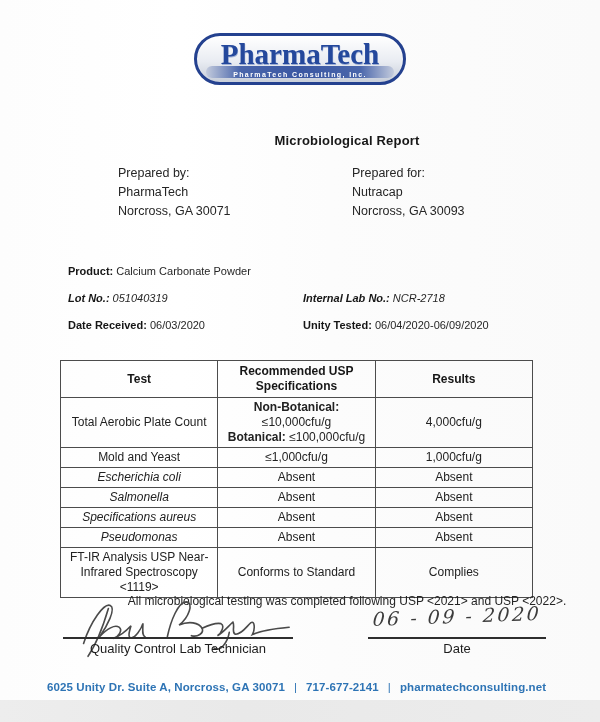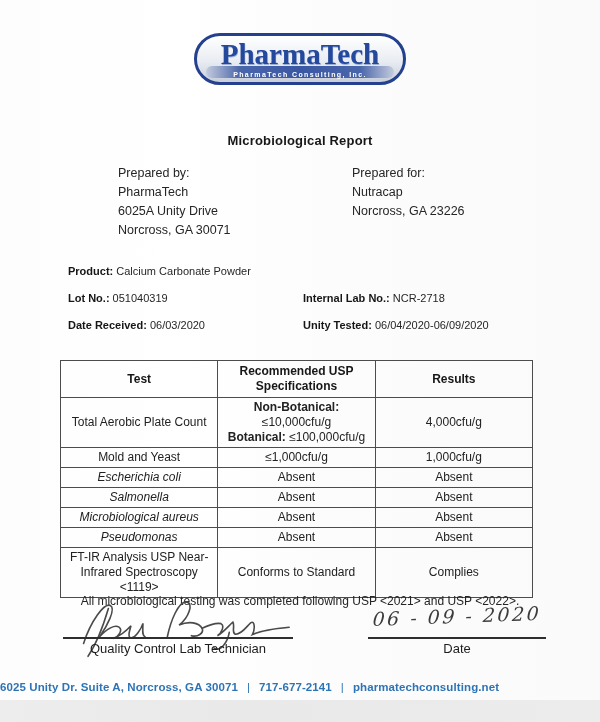--- a/index.html
+++ b/index.html
@@ -2,20 +2,21 @@
 <html><head>
 <meta charset="utf-8">
 <style>
   * { margin:0; padding:0; box-sizing:border-box; }
   html,body { background:#ffffff; }
   body { font-family:"Liberation Sans", sans-serif; color:#1f1f1f; }
   .page {
     position:relative; width:600px; height:722px; margin:0 auto;
     background:linear-gradient(90deg,#fdfdfd 0%,#ffffff 30%,#fcfcfc 55%,#fafafa 100%);
     overflow:hidden;
+    padding-left:47px;
   }
 
   
   .logo {
     position:absolute; left:50%; transform:translateX(-50%); top:33px;
     width:212px; height:52px; border:3px solid #24418f; border-radius:28px;
     background:linear-gradient(180deg,#ffffff 0%,#e9ecf2 55%,#c7cdd9 100%);
     box-shadow:inset 0 1px 2px #ffffff;
   }
   .logo-brand {
@@ -40,21 +41,21 @@
   }
 
   
   .addr { position:absolute; top:164px; font-size:12.5px; line-height:19px; color:#262626; }
   .addr-left { left:118px; }
   .addr-right { left:352px; }
 
   
   .detail-row { position:absolute; left:68px; width:480px; font-size:11px; color:#262626; }
   .detail-row b { color:#161616; }
-  .dr-1 { top:265px; } .dr-2 { top:292px; } .dr-3 { top:319px; }
+  .dr-1 { top:265px; } .dr-2 { top:292px;font-style:italic; } .dr-3 { top:319px; }
   .detail-right { position:absolute; left:235px; top:0; }
 
   
   table.results {
     position:absolute; left:60px; top:360px; width:473px;
     border-collapse:collapse; table-layout:fixed;
   }
   table.results th, table.results td {
     border:1px solid #4c4c4c; text-align:center; vertical-align:middle;
     font-size:12px; color:#222222; padding:2px 4px; line-height:15px;
@@ -109,27 +110,26 @@
     <div class="logo-bar">
       <span>PharmaTech Consulting, Inc.</span>
     </div>
   </div>
 
   <div class="title">Microbiological Report</div>
 
   <div class="addr addr-left">
     <div>Prepared by:</div>
     <div>PharmaTech</div>
-    <div>6025A Unity Drive</div>
     <div>Norcross, GA 30071</div>
   </div>
   <div class="addr addr-right">
     <div>Prepared for:</div>
     <div>Nutracap</div>
-    <div>Norcross, GA 23226</div>
+    <div>Norcross, GA 30093</div>
   </div>
 
   <div class="detail-row dr-1">
     <b>Product:</b>
     <span>Calcium Carbonate Powder</span>
   </div>
   <div class="detail-row dr-2">
     <b>Lot No.:</b>
     <span>051040319</span>
     <span class="detail-right">
@@ -172,21 +172,21 @@
           <td class="italic-test">Escherichia coli</td>
           <td>Absent</td>
           <td>Absent</td>
         </tr>
         <tr>
           <td class="italic-test">Salmonella</td>
           <td>Absent</td>
           <td>Absent</td>
         </tr>
         <tr>
-          <td class="italic-test">Microbiological aureus</td>
+          <td class="italic-test">Specifications aureus</td>
           <td>Absent</td>
           <td>Absent</td>
         </tr>
         <tr>
           <td class="italic-test">Pseudomonas</td>
           <td>Absent</td>
           <td>Absent</td>
         </tr>
         <tr>
           <td class="tall">FT-IR Analysis USP Near-Infrared Spectroscopy &lt;1119&gt;</td>

